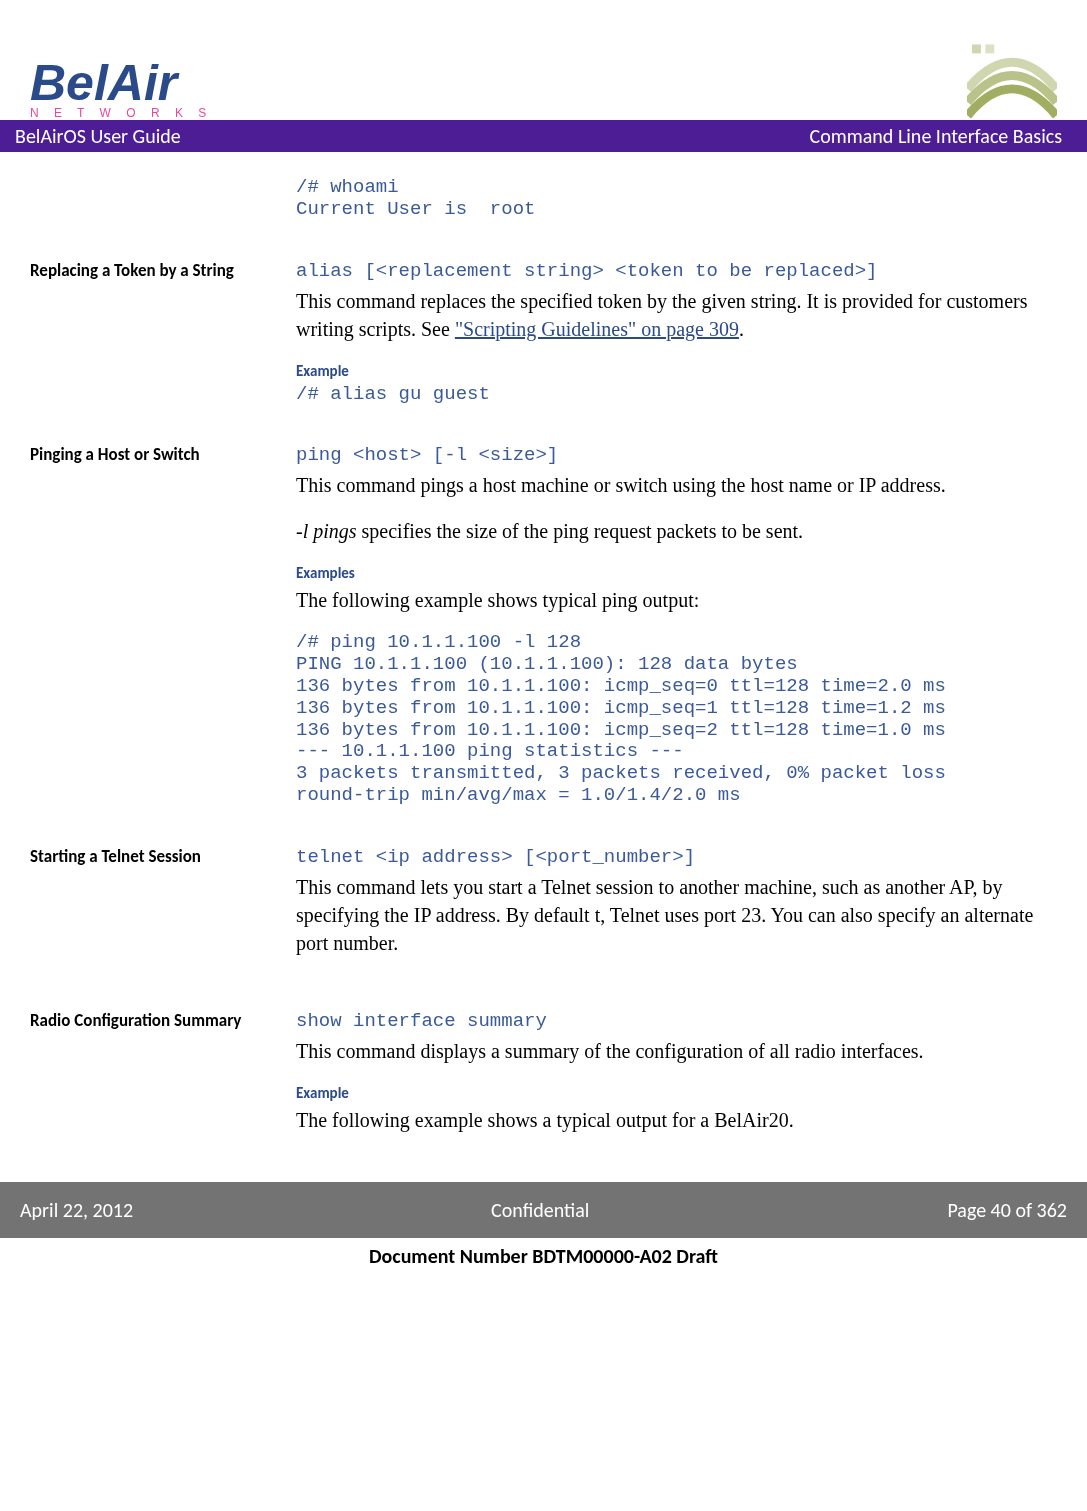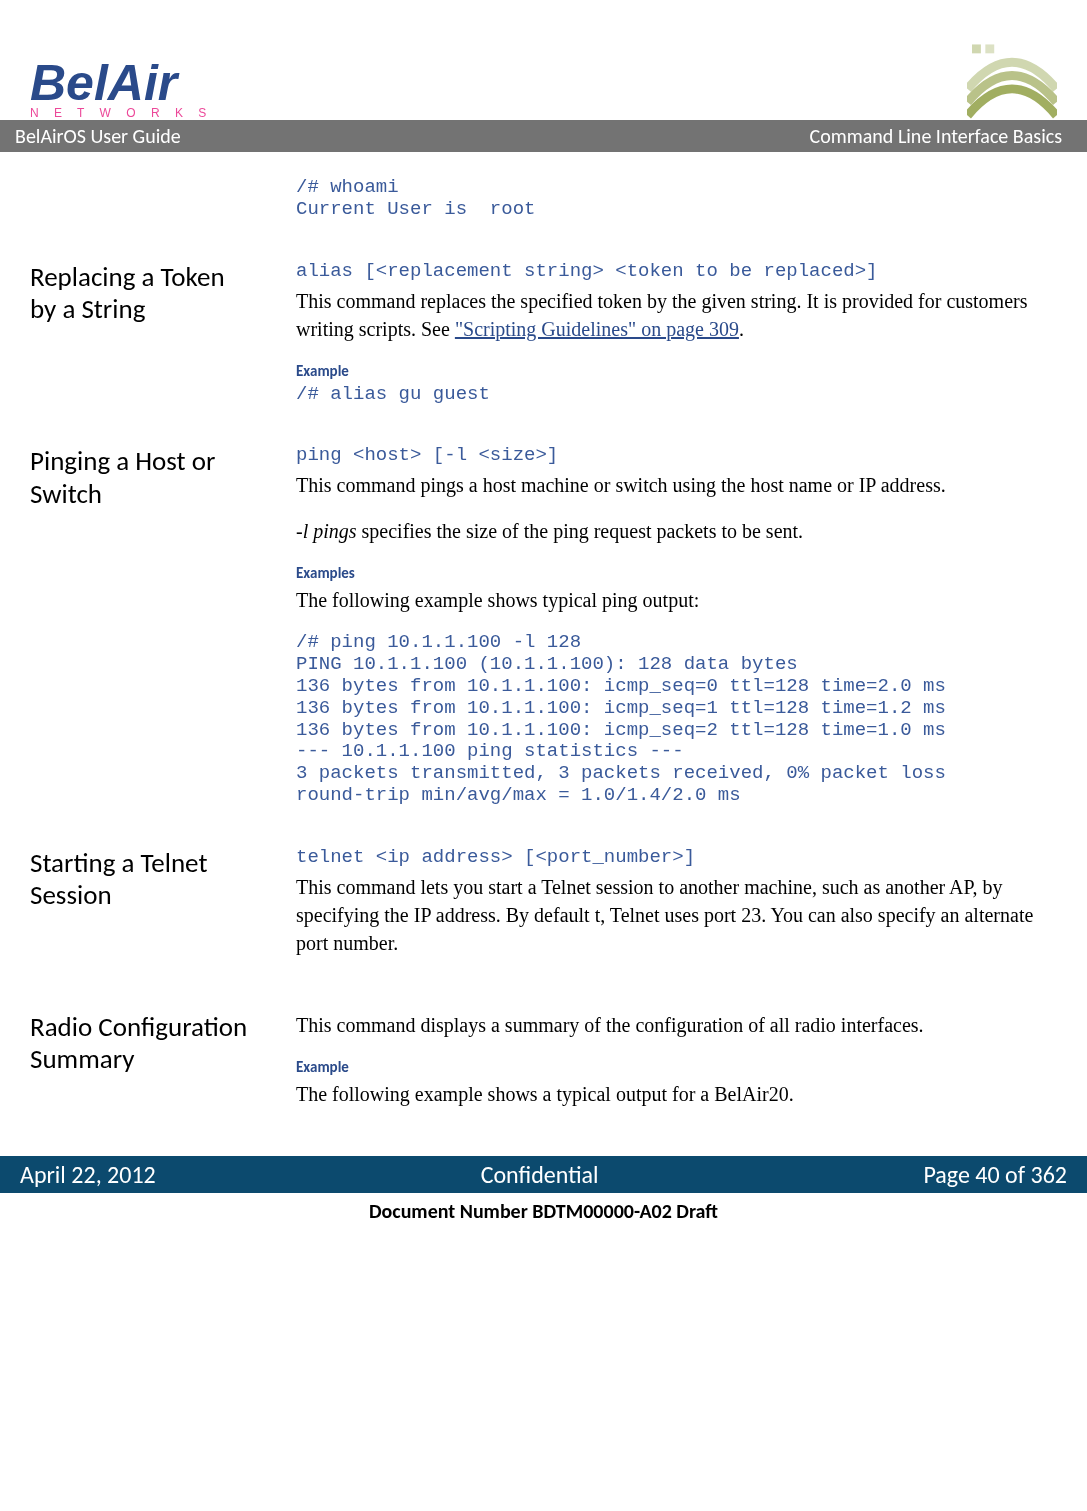--- a/index.html
+++ b/index.html
@@ -38,43 +38,43 @@
   }
   .right-logo {
     width: 90px;
     height: 80px;
   }
   .right-logo svg {
     width: 100%;
     height: 100%;
   }
   .header-bar {
-    background: #737373;
+    background: #4c1d95;
     color: #fff;
     display: flex;
     justify-content: space-between;
     padding: 4px 10px;
     font-family: 'Gill Sans', 'Gill Sans MT', Calibri, sans-serif;
     font-size: 20px;
     margin: 0 -30px;
     padding-left: 15px;
     padding-right: 25px;
   }
   .content {
     display: grid;
     grid-template-columns: 230px 1fr;
     gap: 36px;
     padding-top: 25px;
     font-size: 20px;
     line-height: 1.4;
   }
   .side-heading {
     font-family: 'Gill Sans', 'Gill Sans MT', Calibri, sans-serif;
-    font-weight: normal;
-    font-size: 27px;
+    font-weight: bold;
+    font-size: 17px;
     line-height: 1.2;
     padding-right: 8px;
   }
   .body-col p {
     margin: 0 0 18px 0;
   }
   .code {
     font-family: 'Courier New', Courier, monospace;
     font-size: 19px;
     color: #3a5a9a;
@@ -90,27 +90,27 @@
     margin: 10px 0 2px 0;
   }
   .link {
     color: #2a4a8a;
     text-decoration: underline;
   }
   .italic {
     font-style: italic;
   }
   .footer-bar {
-    background: #0c4a6e;
+    background: #737373;
     color: #fff;
     display: flex;
     justify-content: space-between;
-    padding: 4px 20px;
-    font-family: 'Gill Sans', 'Gill Sans MT', Calibri, sans-serif;
-    font-size: 24px;
+    padding: 16px 20px;
+    font-family: 'Gill Sans', 'Gill Sans MT', Calibri, sans-serif;
+    font-size: 20px;
     margin: 30px -30px 0 -30px;
   }
   .doc-number {
     text-align: center;
     font-family: 'Gill Sans', 'Gill Sans MT', Calibri, sans-serif;
     font-weight: bold;
     font-size: 20px;
     padding: 6px 0 10px 0;
   }
 </style>
@@ -178,20 +178,21 @@
     </div>
 
     <div class="side-heading">Starting a Telnet Session</div>
     <div class="body-col">
       <div class="code">telnet &lt;ip address&gt; [&lt;port_number&gt;]</div>
       <p>This command lets you start a Telnet session to another machine, such as another AP, by specifying the IP address. By default t, Telnet uses port 23. You can also specify an alternate port number.</p>
     </div>
 
     <div class="side-heading">Radio Configuration Summary</div>
     <div class="body-col">
+      <div class="code">show interface summary</div>
       <p>This command displays a summary of the configuration of all radio interfaces.</p>
       <div class="sub-head">Example</div>
       <p>The following example shows a typical output for a BelAir20.</p>
     </div>
 
   </div>
 
   <div class="footer-bar">
     <span>April 22, 2012</span>
     <span>Confidential</span>

